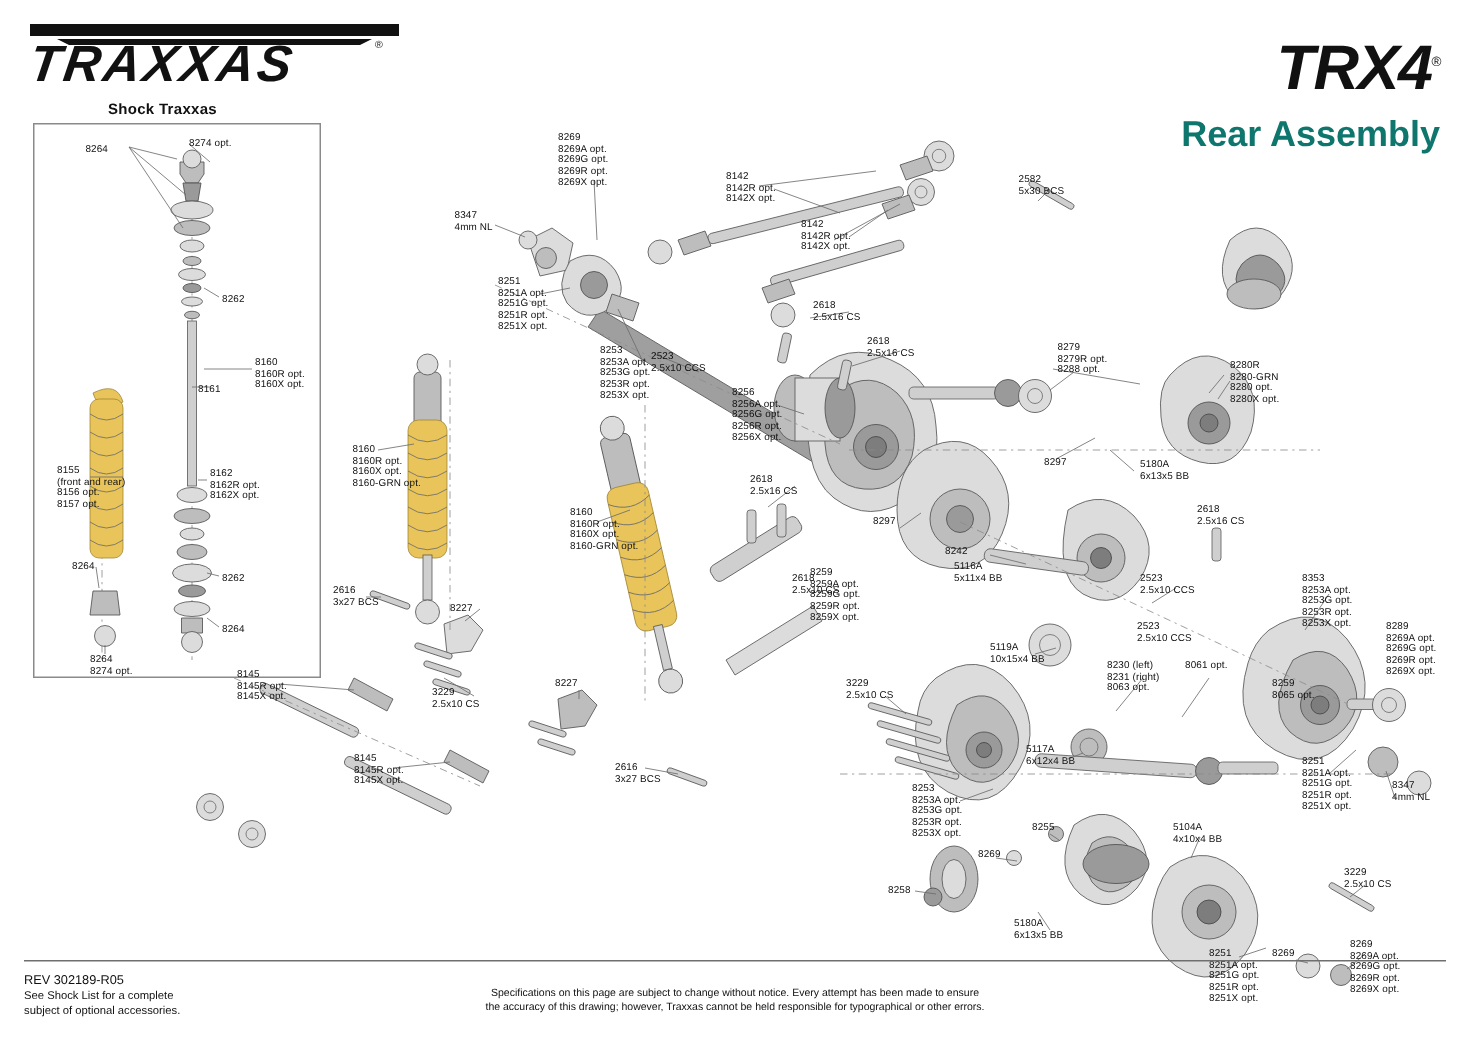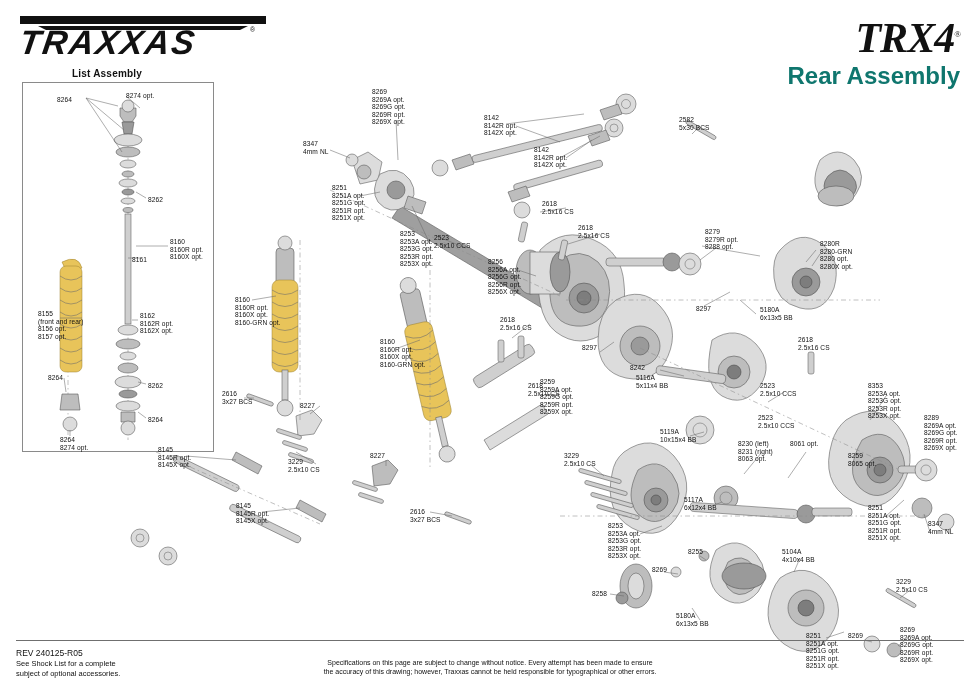--- a/index.html
+++ b/index.html
@@ -29,26 +29,26 @@
   }
   .brand-traxxas svg { display: block; }
   .brand-trx4 {
     position: absolute;
     right: 20px;
     top: 12px;
     width: 230px;
     text-align: right;
   }
   .trx4-word {
-    font-family: Liberation Serif, serif;
+    font-family: Liberation Sans, sans-serif;
     font-weight: bold;
     font-style: italic;
     font-size: 42px;
     letter-spacing: -1px;
-    line-height: 44px;
+    line-height: 58px;
     color: #111;
   }
   .trx4-sub {
     font-family: "Liberation Sans", sans-serif;
     font-weight: bold;
     font-size: 24px;
     line-height: 24px;
     margin-top: 4px;
     color: #0f766e;
   }
@@ -151,21 +151,21 @@
     </svg>
   </div>
 
   <div class="brand-trx4">
     <div class="trx4-word">
       <span>TRX</span><span>4</span><span class="reg">®</span>
     </div>
     <div class="trx4-sub">Rear Assembly</div>
   </div>
 
-  <div class="panel-title">List Assembly</div>
+  <div class="panel-title">Shock Traxxas</div>
   <div class="shock-box"></div>
 
   <svg class="art" viewBox="0 0 980 700">
 
     <g>
 
       <path class="lnd" d="M128 100 L128 440"></path>
       <path class="lnd" d="M68 280 L68 440"></path>
 
       <path class="mech-fill-m" d="M120 108 l16 0 l0 8 l-4 6 l-8 0 l-4 -6 Z"></path>
@@ -607,21 +607,21 @@
       <div class="lbl" style="left: 848px; top: 632px;">8269</div>
       <div class="lbl" style="left: 900px; top: 626px;">8269
 8269A opt.
 8269G opt.
 8269R opt.
 8269X opt.</div>
     </div>
 
   <div class="footer-rule"></div>
   <div class="rev">
-    <div>REV 240125-R05</div>
+    <div>REV 302189-R05</div>
     <div class="small">See Shock List for a complete</div>
     <div class="small">subject of optional accessories.</div>
   </div>
   <div class="spec">
     <div>Specifications on this page are subject to change without notice.  Every attempt has been made to ensure</div>
     <div>the accuracy of this drawing; however, Traxxas cannot be held responsible for typographical or other errors.</div>
   </div>
 
 </div>
 

